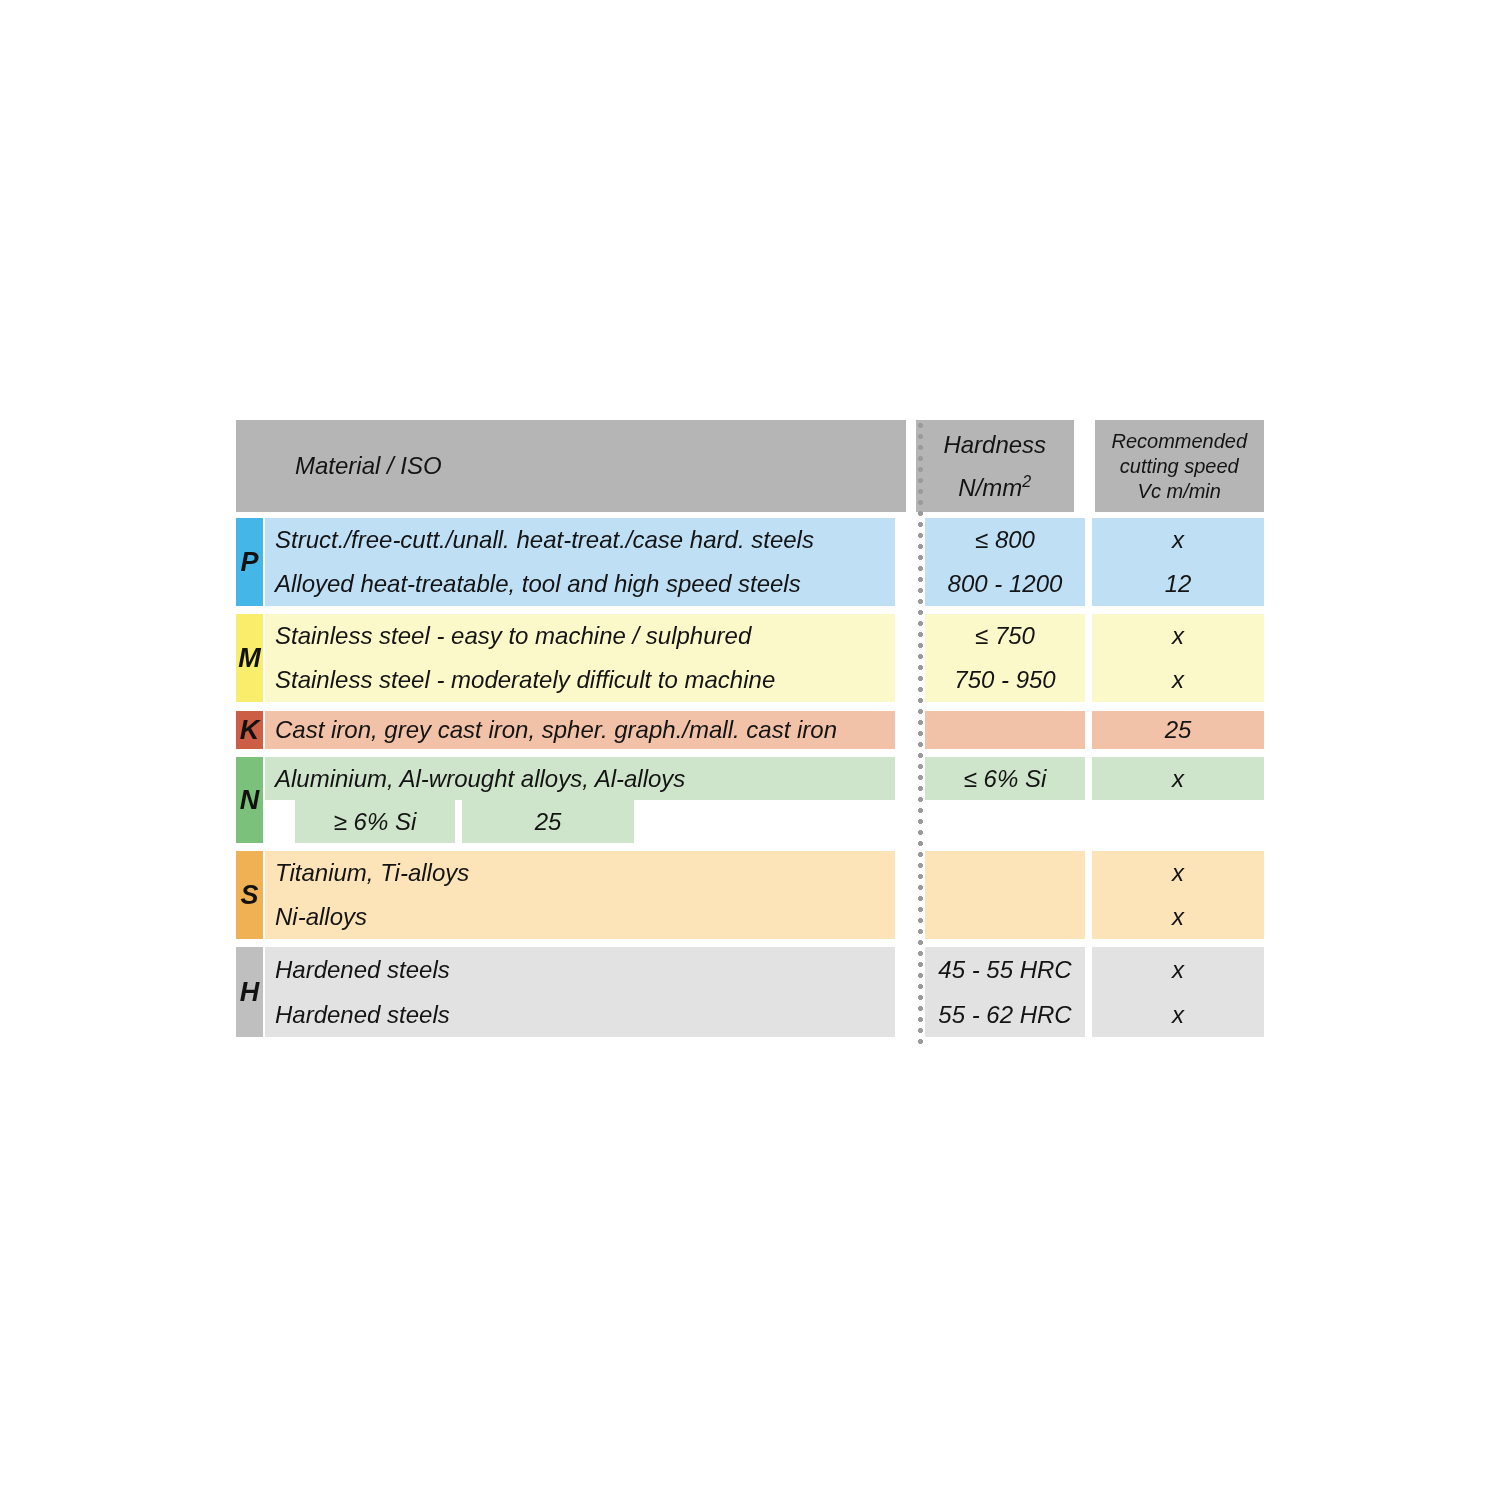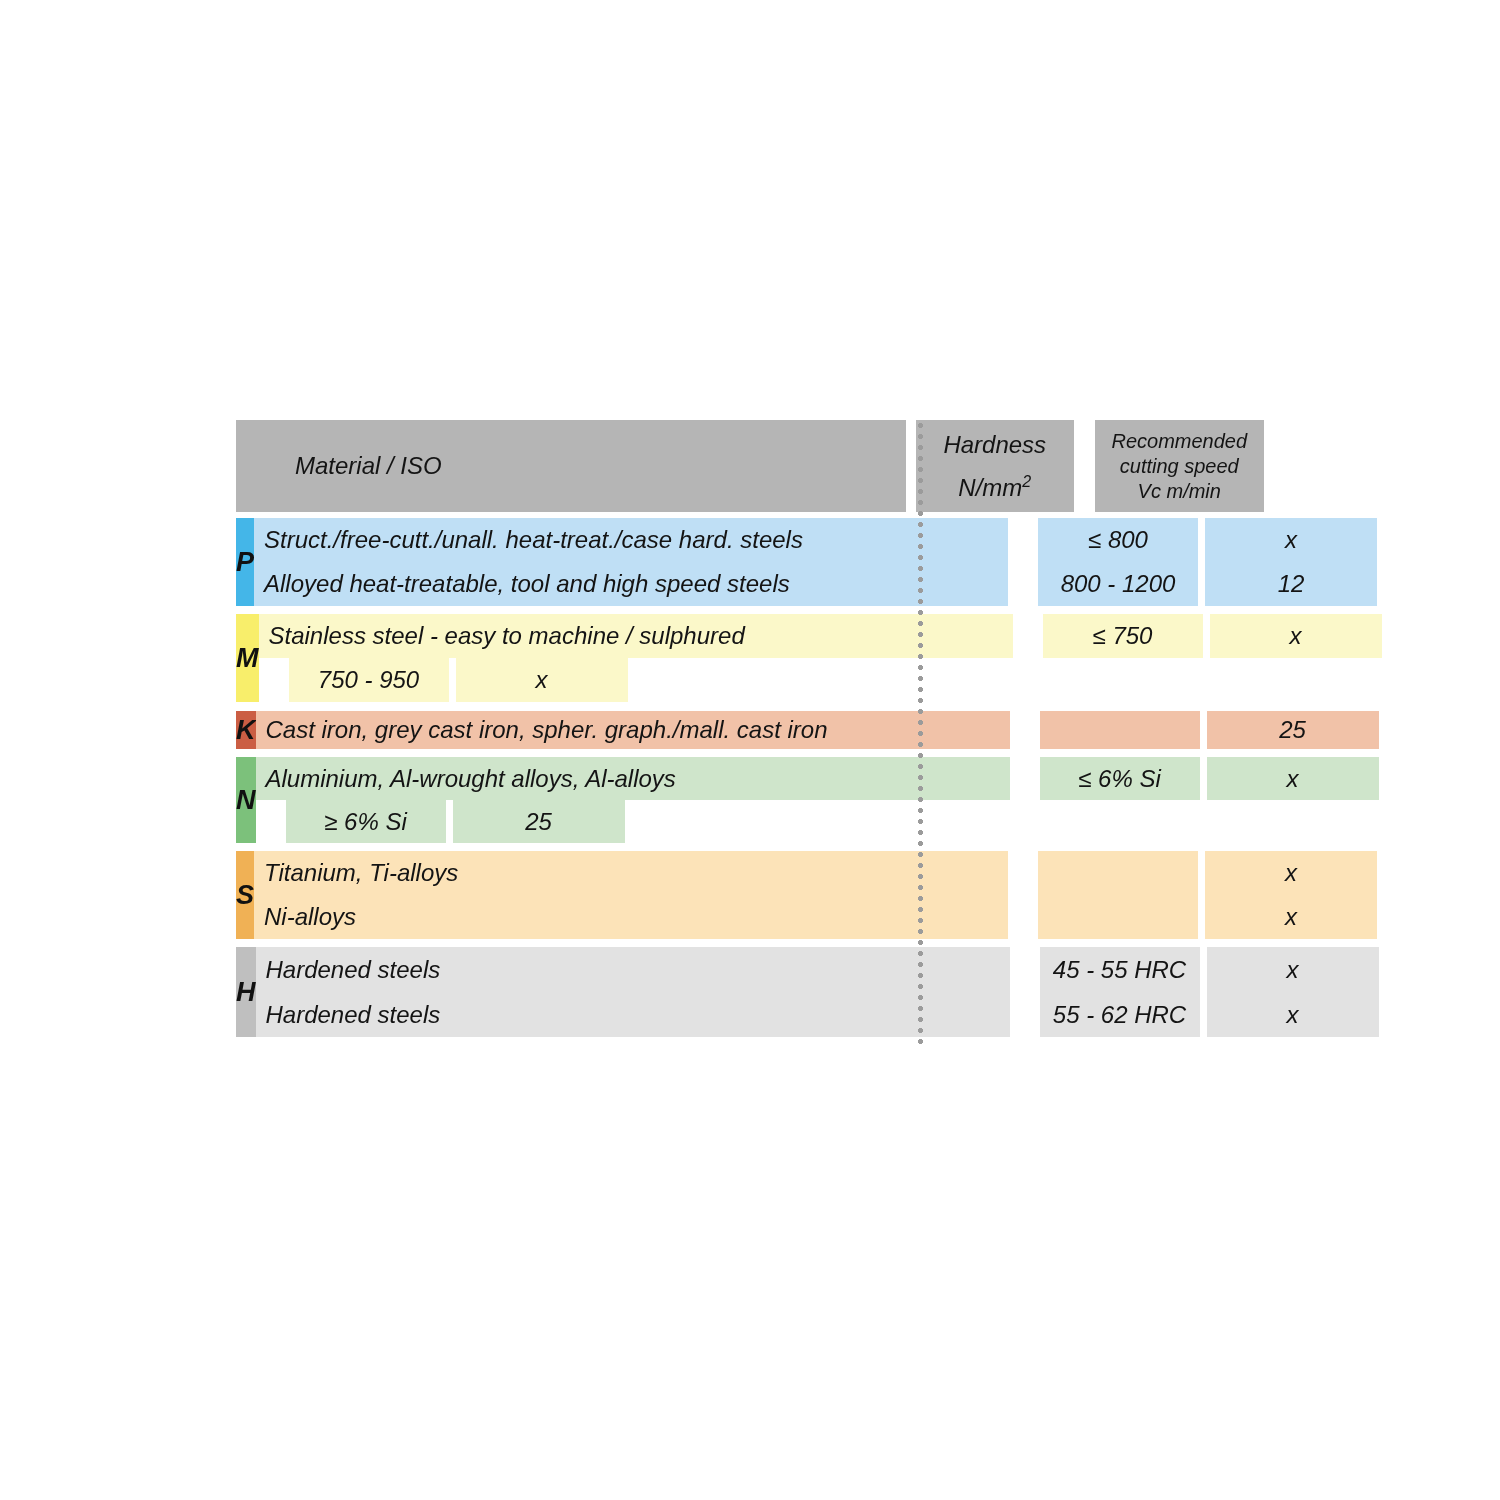--- a/index.html
+++ b/index.html
@@ -51,21 +51,21 @@
     display: flex; align-items: center; justify-content: center;
     font-size: 27px; font-weight: bold; color: #111;
   }
   .letter-gap { width: 3px; background: #ffffff; }
   .rows { flex: 1; display: flex; flex-direction: column; }
   .row { display: flex; height: 44px; }
   .sec-k .row { height: 38px; }
   .sec-n .row { height: 43px; text-align: right; }
   .sec-h .row { height: 45px; }
   .mat {
-    width: 754px;
+    width: 630px;
     background: var(--row, #eee);
     display: flex; align-items: center;
     padding-left: 10px; box-sizing: border-box;
     font-size: 24px;
     white-space: nowrap;
   }
   .dotgap { width: 10px; background: #ffffff; }
   .hard {
     width: 160px;
     background: var(--row, #eee);
@@ -145,20 +145,21 @@
       <div class="letter-gap"></div>
       <div class="rows">
         <div class="row">
           <div class="mat">Stainless steel - easy to machine / sulphured</div>
           <div class="dotgap"></div>
           <div class="hard">≤ 750</div>
           <div class="gap2"></div>
           <div class="speed">x</div>
         </div>
         <div class="row">
+          <div class="mat">Stainless steel - moderately difficult to machine</div>
           <div class="dotgap"></div>
           <div class="hard">750 - 950</div>
           <div class="gap2"></div>
           <div class="speed">x</div>
         </div>
       </div>
     </div>
 
     <div class="sec-gap-9"></div>
 

